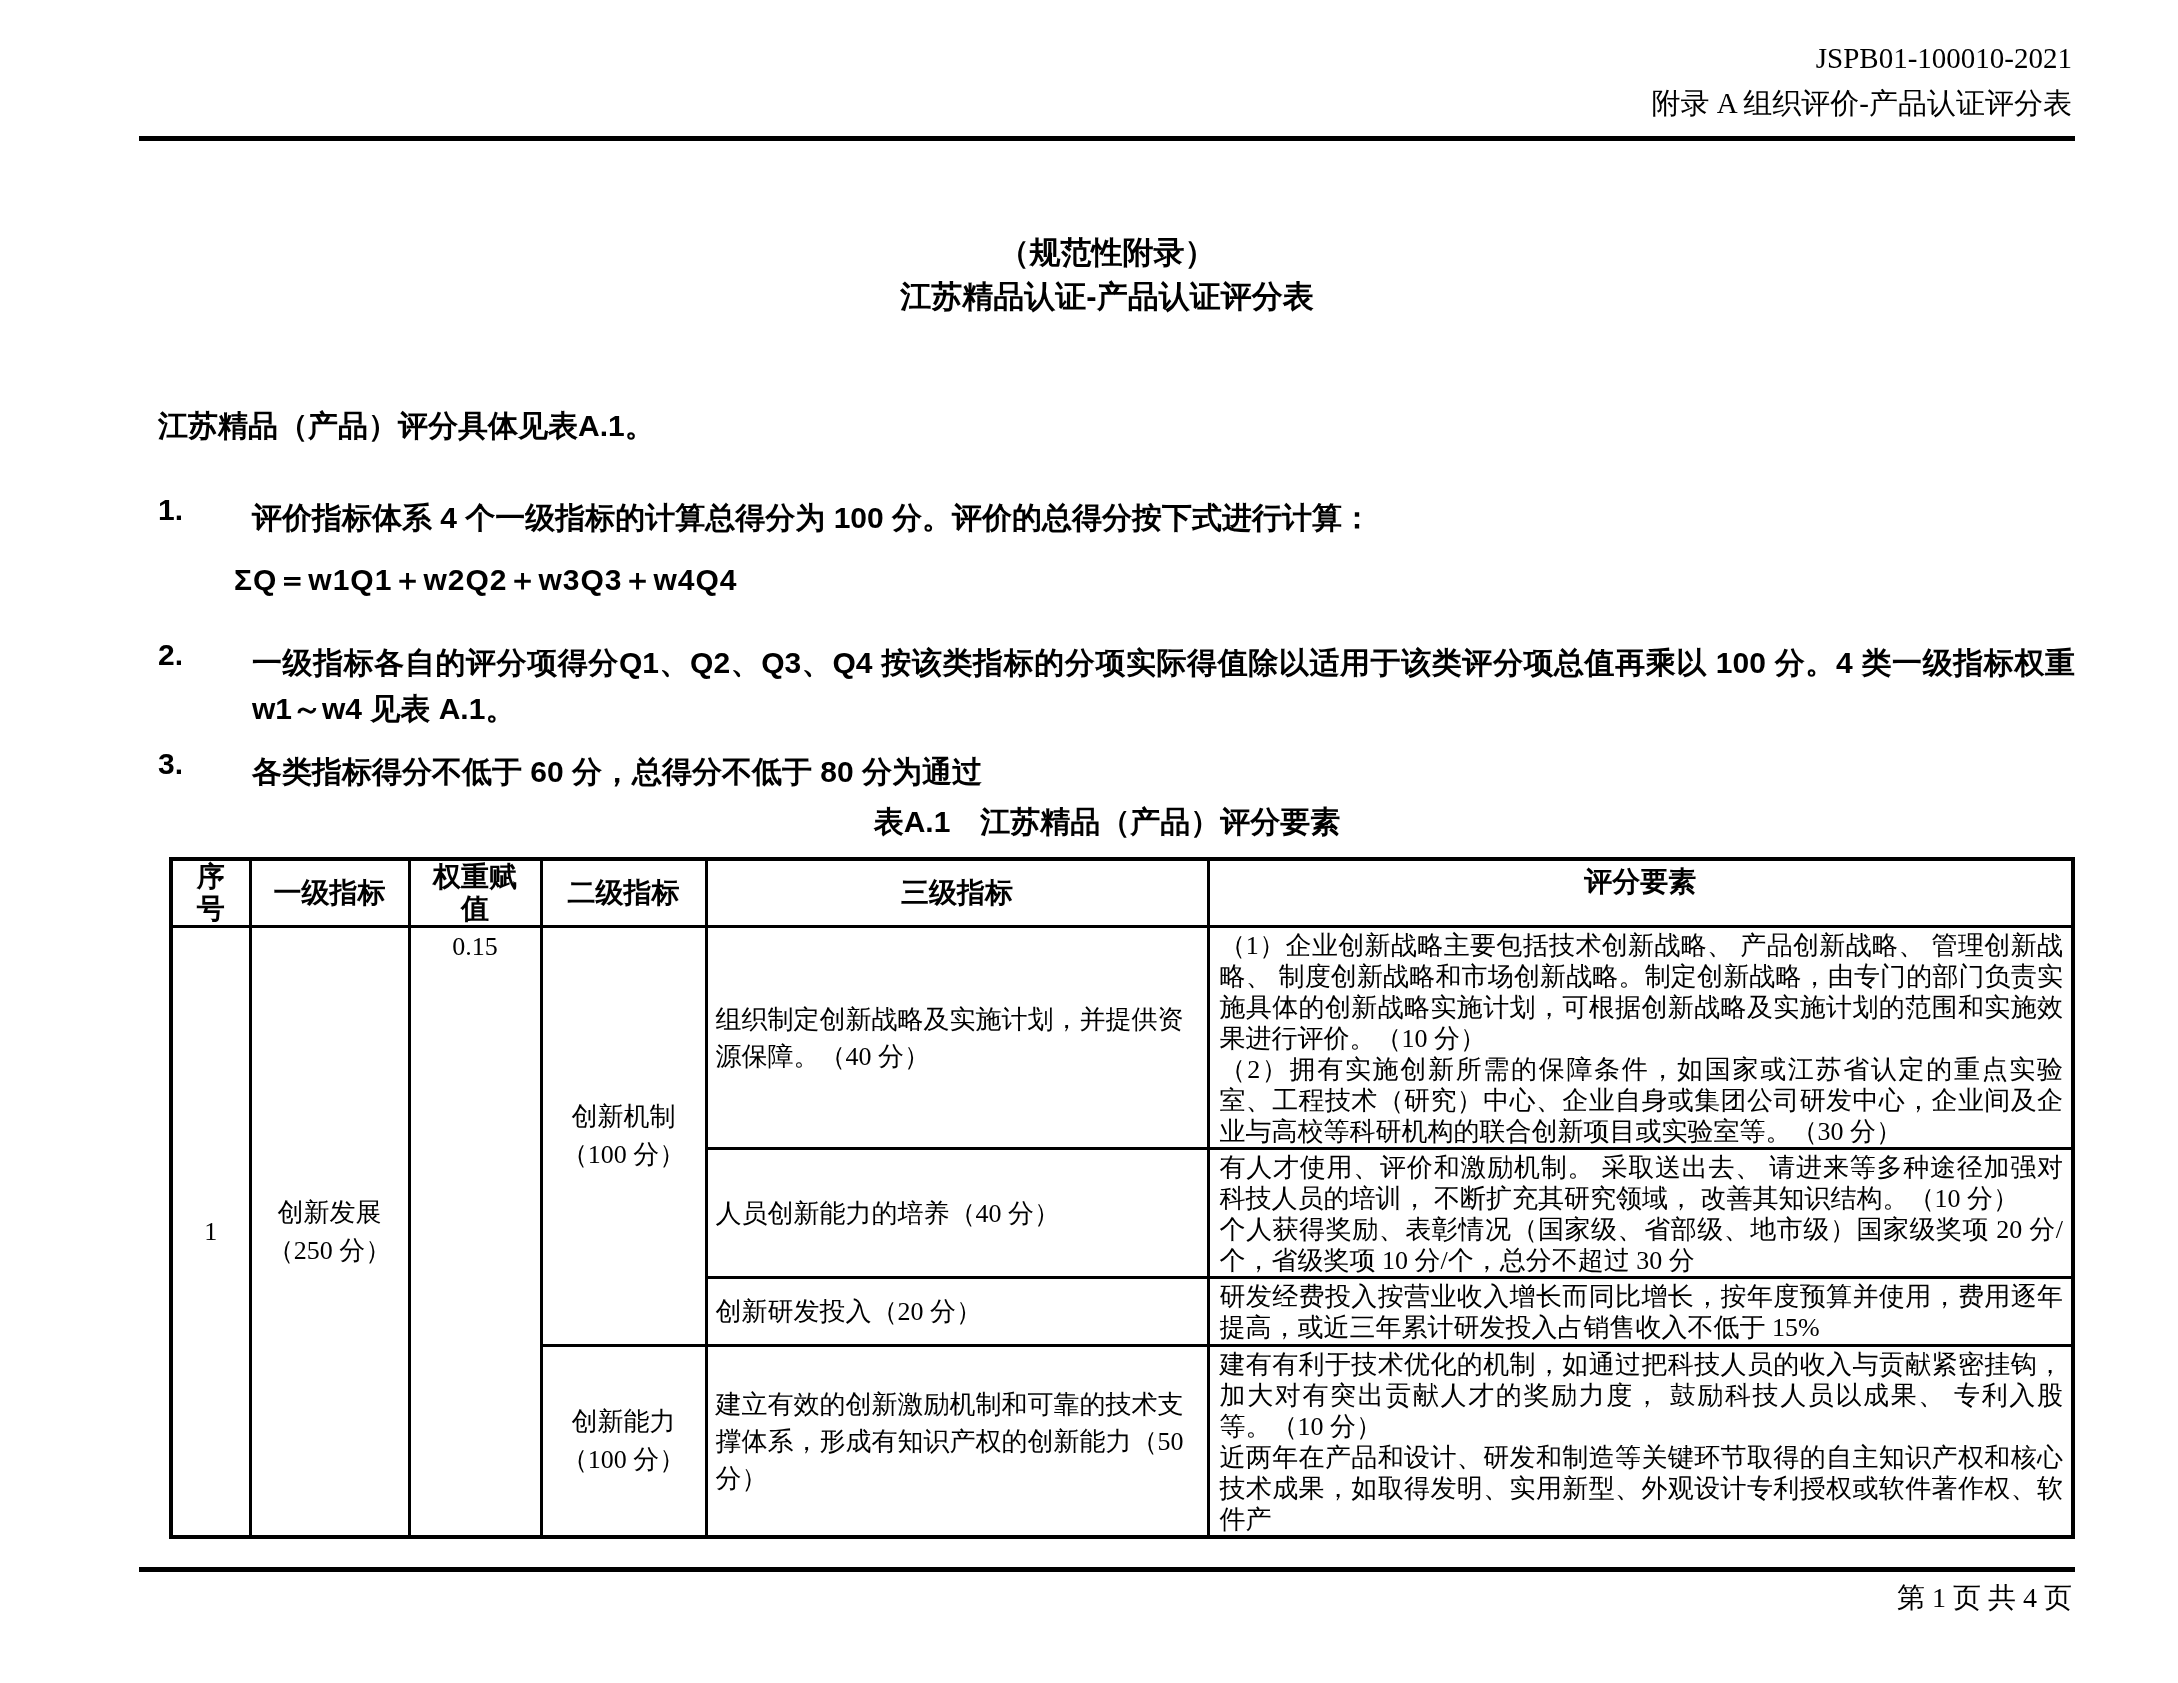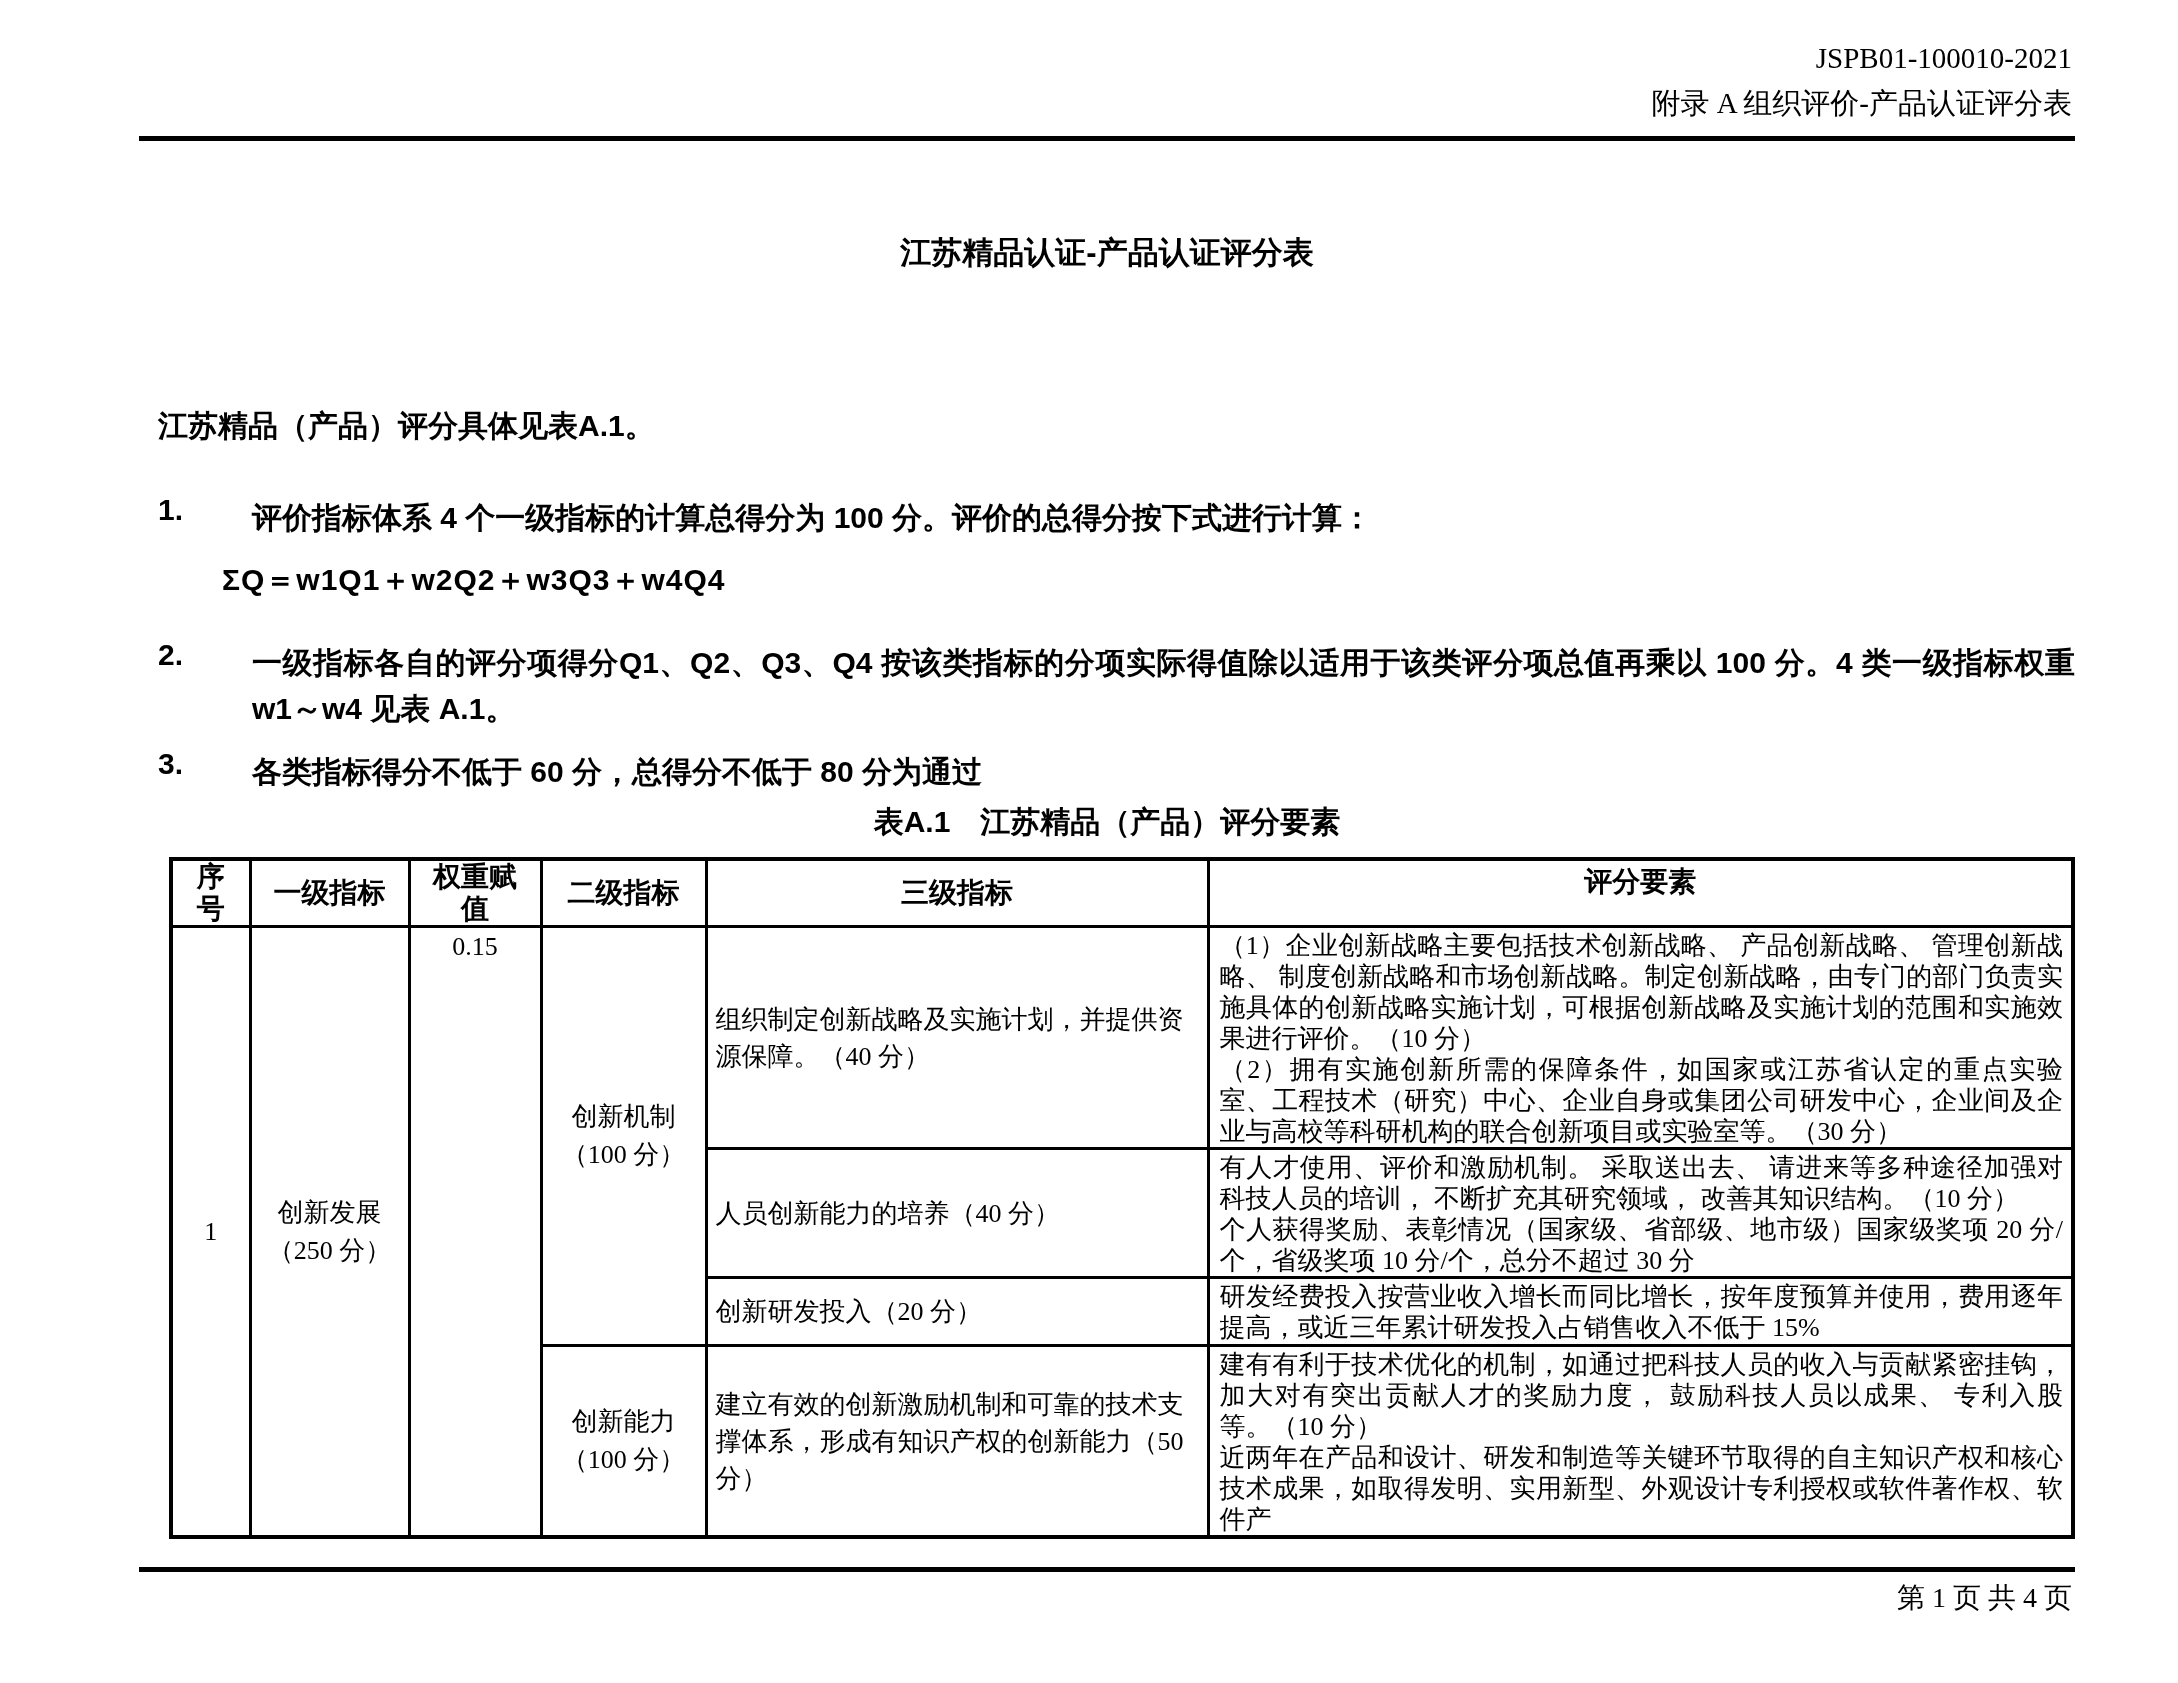--- a/index.html
+++ b/index.html
@@ -40,21 +40,21 @@
     font-size: 30px; font-weight: bold; line-height: 46px;
     display: flex;
   }
   .item-num { flex: 0 0 94px; width: 94px; }
   .item-text { flex: 1; text-align: justify; margin-top: 8px; }
   #item1 { top: 487px; }
   #item2 { top: 632px; }
   #item3 { top: 741px; }
 
   .formula {
-    top: 560px; left: 222px;
+    top: 560px; left: 234px;
     font-size: 30px; font-weight: bold; letter-spacing: 1px;
   }
 
   .table-caption {
     top: 802px; left: 139px; width: 1936px;
     text-align: center;
     font-size: 30px; font-weight: bold;
   }
 
   table.score-table {
@@ -113,20 +113,21 @@
 <body>
 
 <div class="abs doc-header">
   <div>JSPB01-100010-2021</div>
   <div>附录 A 组织评价-产品认证评分表</div>
 </div>
 
 <div class="abs rule rule-top"></div>
 
 <div class="abs title-block">
+  <div>（规范性附录）</div>
   <div>江苏精品认证-产品认证评分表</div>
 </div>
 
 <div class="abs intro">江苏精品（产品）评分具体见表A.1。</div>
 
 <div class="abs list-item" id="item1">
   <span class="item-num">1.</span>
   <div class="item-text">评价指标体系 4 个一级指标的计算总得分为 100 分。评价的总得分按下式进行计算：</div>
 </div>
 

